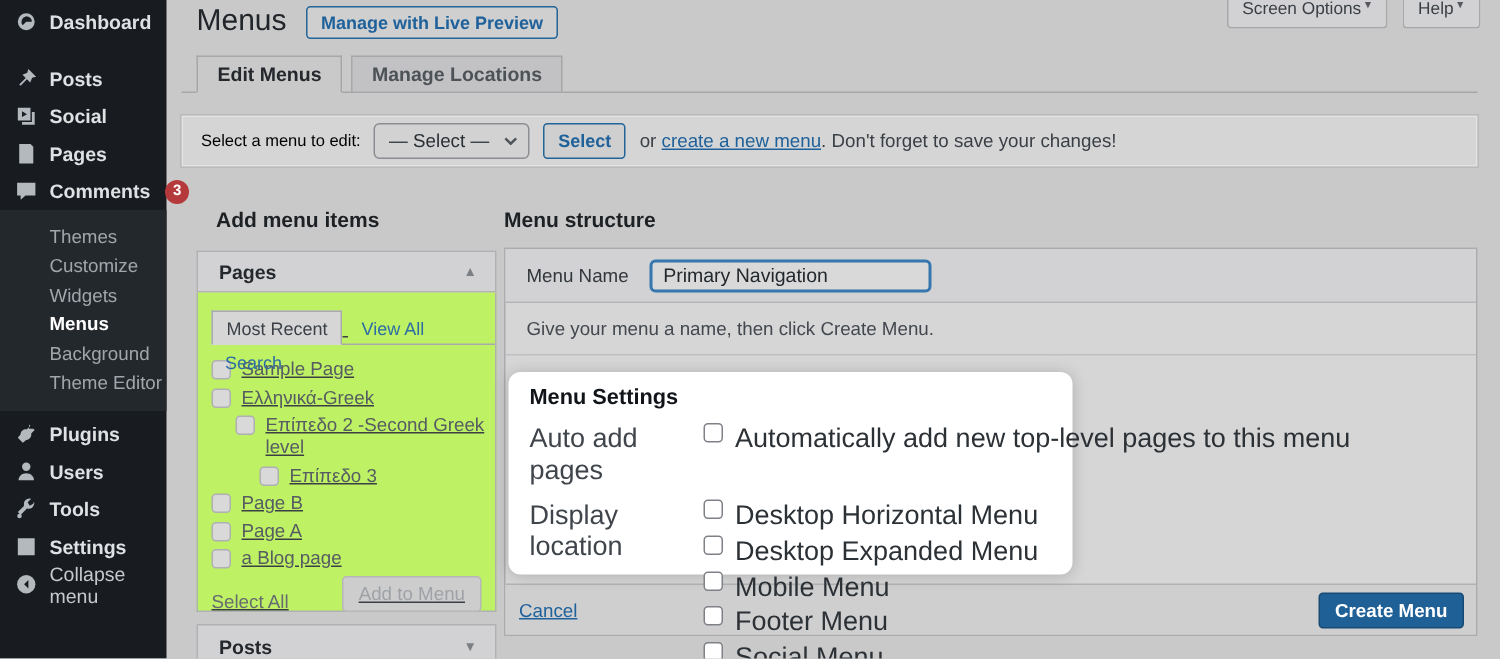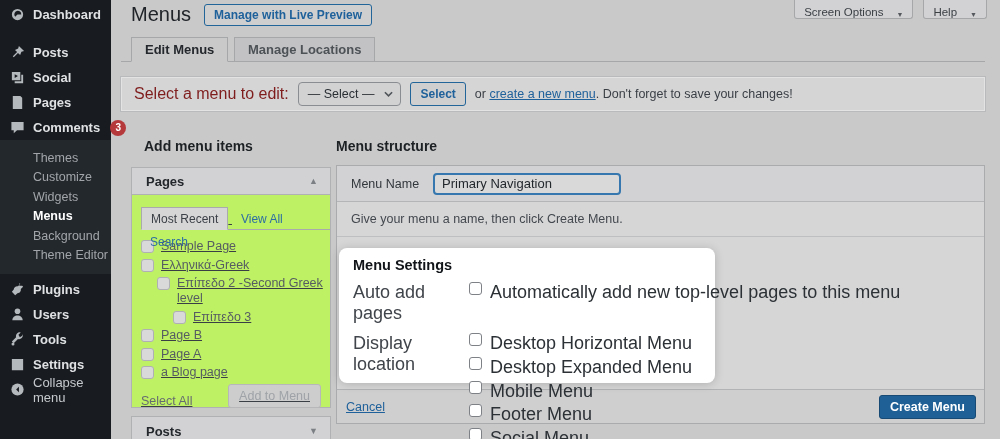--- a/index.html
+++ b/index.html
@@ -31,40 +31,40 @@
   .submenu-item { height:19.5px; display:flex; align-items:center; padding-left:33px;
                   color:#a2a6aa; font-size:12.5px; cursor:pointer; }
   .submenu-item.active { color:#ffffff; font-weight:700; }
   .sb-group { margin-top:3px; }
 
   
   .main { position:absolute; left:111px; top:0; right:0; height:439px; }
 
   .top-tabs { position:absolute; top:0; right:13px; display:flex; gap:10px; z-index:6; }
   .top-tab { height:19px; background:#d2d2d4; border:1px solid #a6a7a9; border-top:none;
-             border-radius:0 0 3px 3px; display:flex; align-items:flex-end; gap:13px;
+             border-radius:0 0 3px 3px; display:flex; align-items:flex-start; gap:1px;
              padding:0 9px; font-size:11.5px; color:#3a3f44; cursor:pointer; }
   .top-tab .car { font-size:7px; color:#55595e; }
 
   .page-head { position:absolute; top:3px; left:20px; display:flex; align-items:center; gap:13px; }
   .page-title { font-size:20px; font-weight:400; color:#212529; }
   .btn-outline { background:#cfcfd0; border:1px solid #226599; color:#1f619a; border-radius:3px;
                  font-size:12px; font-weight:600; padding:3px 9px; cursor:pointer; }
 
   .nav-tab-wrap { position:absolute; top:37px; left:10px; right:15px; height:25px; }
   .nav-tab-wrap::after { content:""; position:absolute; left:0; right:0; bottom:0; border-bottom:1px solid #a6a7a9; }
   .nav-tab { position:relative; z-index:2; display:inline-flex; align-items:center; height:25px;
              padding:0 13px; font-size:13px; font-weight:700; margin-left:2px;
              border:1px solid #a6a7a9; background:#c2c2c4; color:#4d5257; cursor:pointer; top:0; }
   .nav-tab.active { background:#c9c9ca; border-bottom:1px solid #c9c9ca; color:#24282c; margin-left:10px; }
 
   .select-bar { position:absolute; top:77px; left:10px; right:15px; height:34px;
                 background:#d5d5d6; border:1px solid #e3e3e4; outline:1px solid #b9babc;
                 display:flex; align-items:center; padding:0 12px; gap:9px; }
-  .select-bar .lbl { color:#7f1d1d; font-size:16px; }
+  .select-bar .lbl { color:#000000; font-size:11px; }
   .wp-select { height:24px; min-width:79px; background:#d2d2d3; border:1px solid #8a8d91; border-radius:4px;
                display:inline-flex; align-items:center; justify-content:space-between; gap:10px;
                padding:0 7px 0 9px; font-size:12.5px; color:#2a2f34; cursor:pointer; }
   .wp-select svg { width:9px; height:6px; stroke:#50555a; stroke-width:1.8; fill:none; }
   .btn-select { height:24px; }
   .ordinary { font-size:12.5px; color:#3a3f45; }
   a.bluelink { color:#1f619a; text-decoration:underline; cursor:pointer; }
 
   .col-heading { position:absolute; font-size:14px; font-weight:700; color:#1d2124; }
   .h-left { top:138px; left:33px; }

